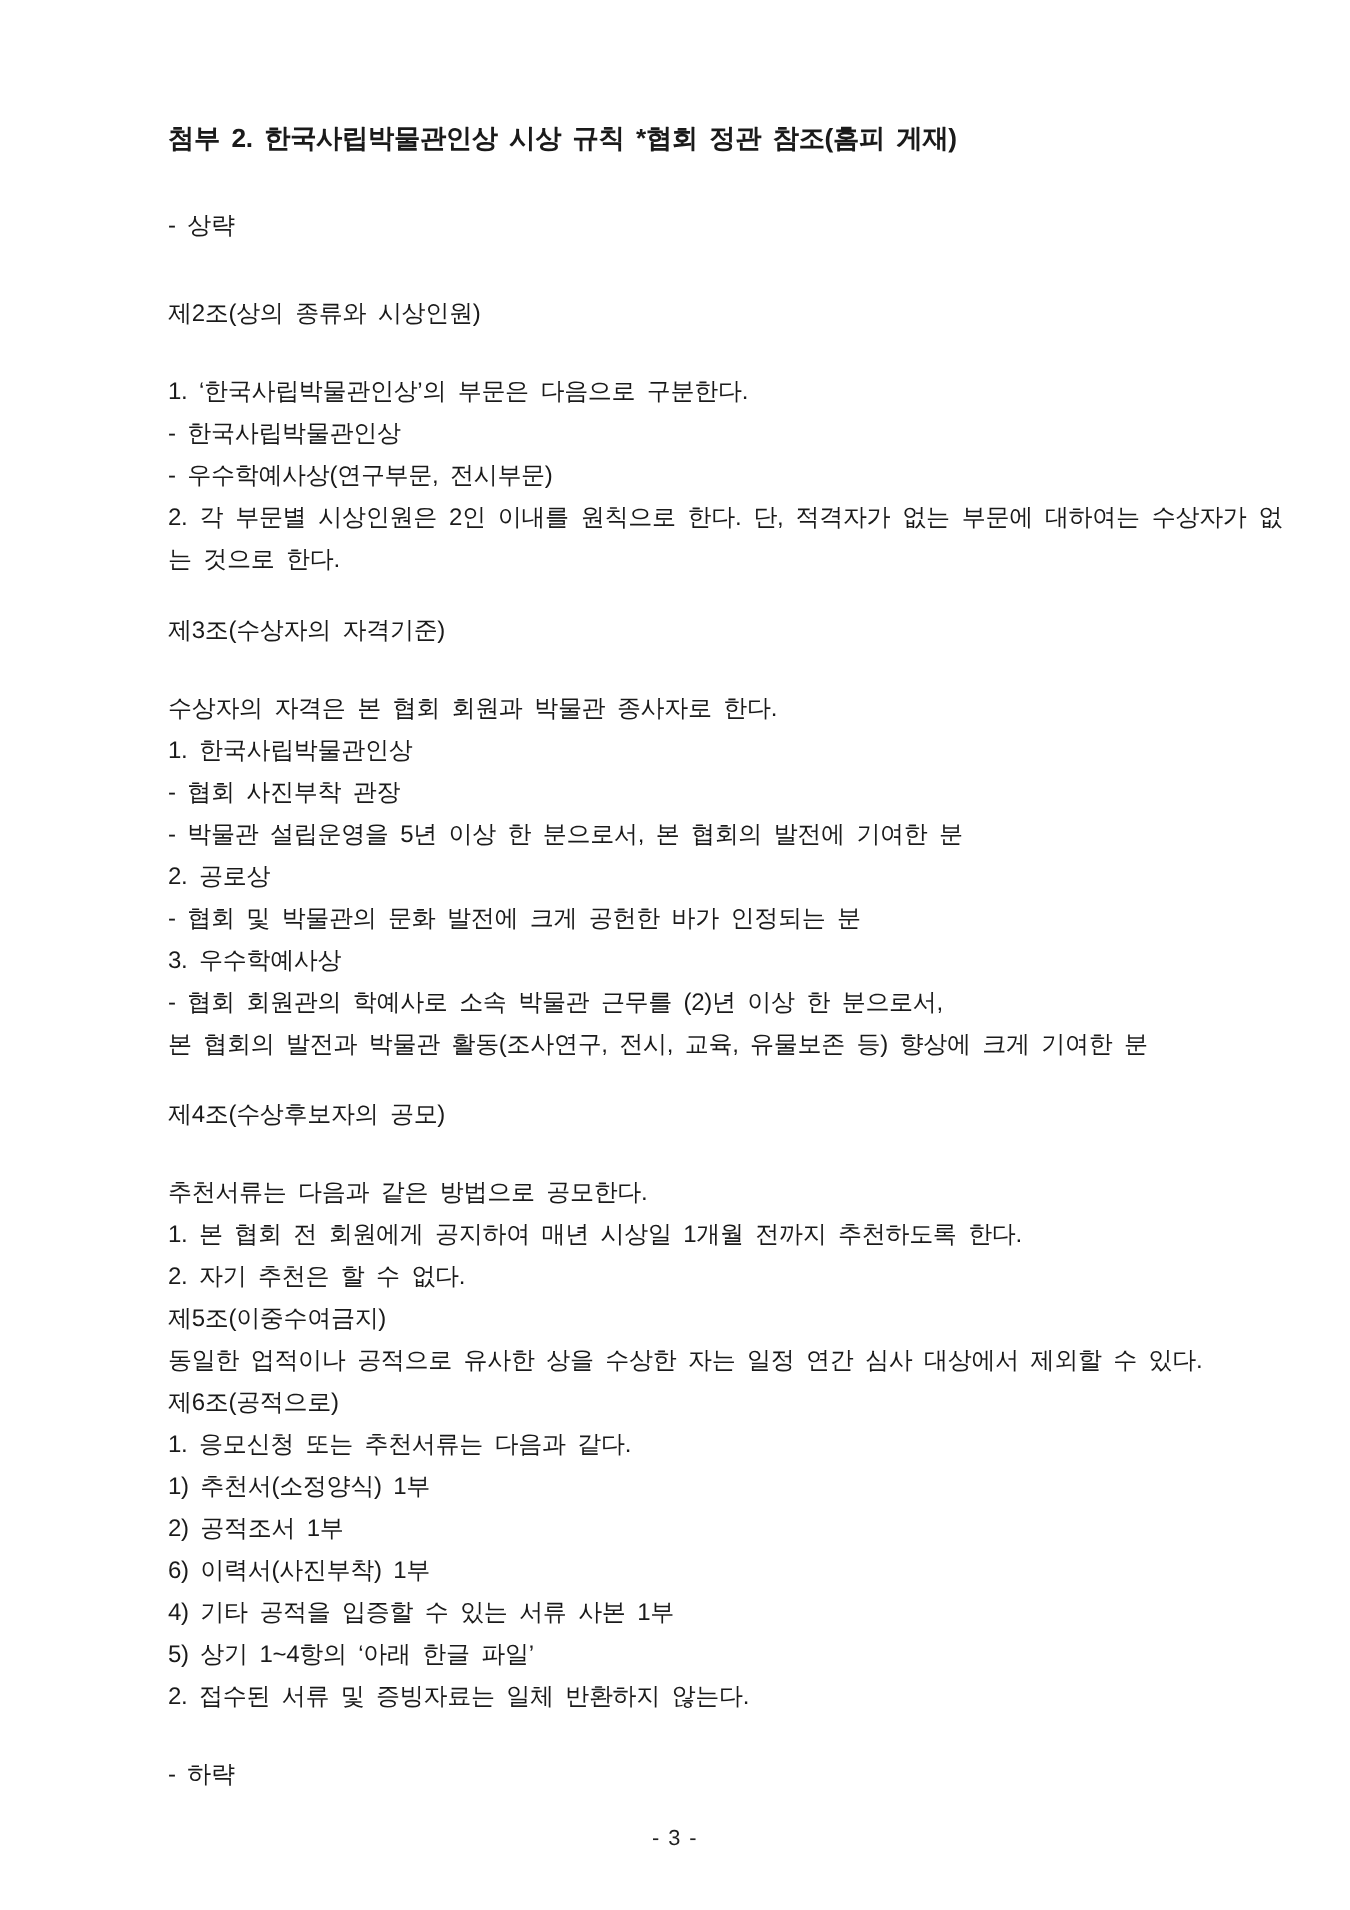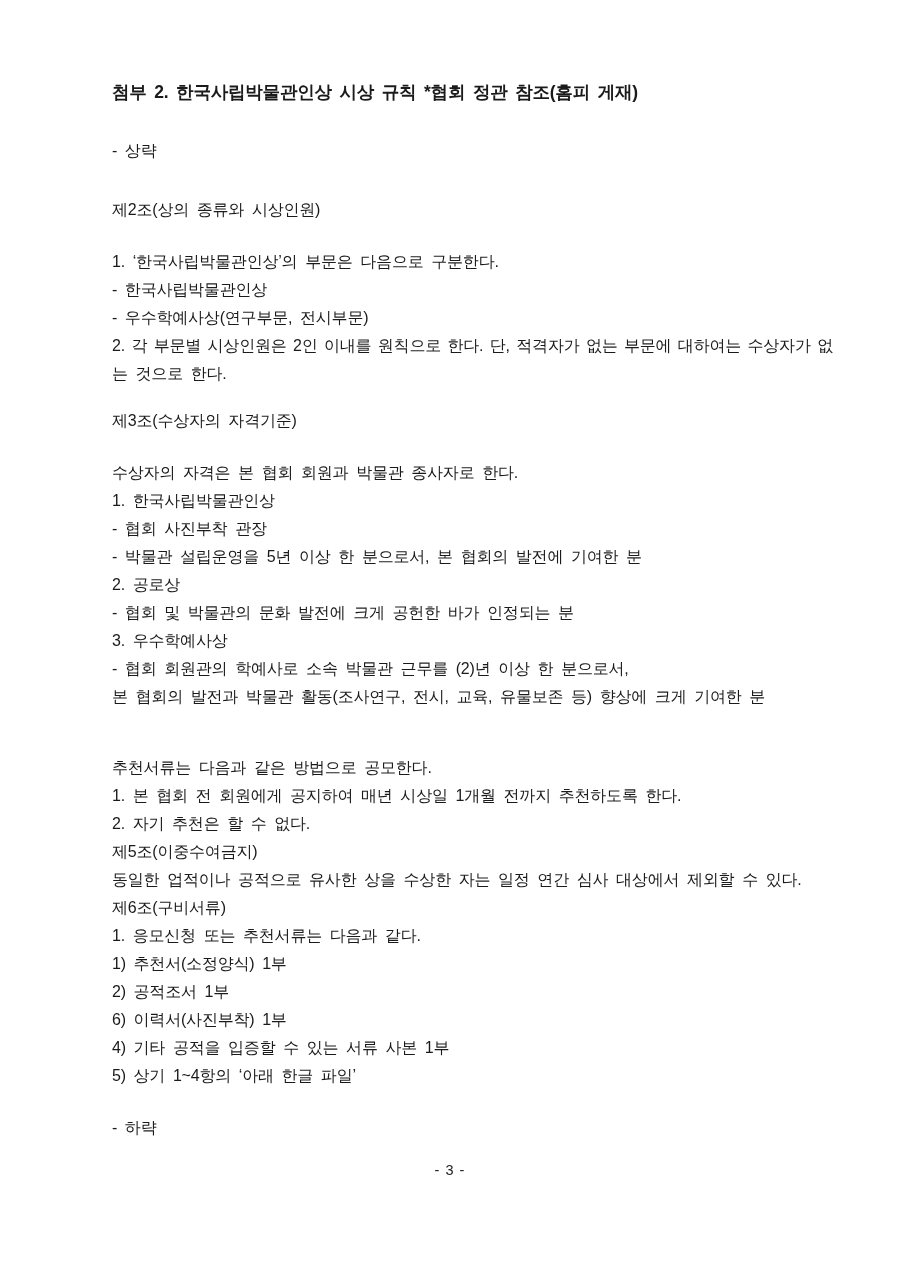--- a/index.html
+++ b/index.html
@@ -16,21 +16,21 @@
   }
   .page {
     position: relative;
     width: 900px;
     height: 1273px;
     background: #ffffff;
     box-sizing: border-box;
   }
   .doc-body {
     box-sizing: border-box;
-    padding: 78px 67px 0 112px;
+    padding: 78px 45px 0 112px;
   }
   .doc-title {
     margin: 0 0 31px 0;
     font-size: 17.5px;
     font-weight: bold;
     line-height: 28px;
     height: 28px;
     white-space: nowrap;
     word-spacing: 3px;
     letter-spacing: -0.2px;
@@ -100,31 +100,33 @@
         <div class="line">수상자의 자격은 본 협회 회원과 박물관 종사자로 한다.</div>
         <div class="line">1. 한국사립박물관인상</div>
         <div class="line">- 협회 사진부착 관장</div>
         <div class="line">- 박물관 설립운영을 5년 이상 한 분으로서, 본 협회의 발전에 기여한 분</div>
         <div class="line">2. 공로상</div>
         <div class="line">- 협회 및 박물관의 문화 발전에 크게 공헌한 바가 인정되는 분</div>
         <div class="line">3. 우수학예사상</div>
         <div class="line">- 협회 회원관의 학예사로 소속 박물관 근무를 (2)년 이상 한 분으로서,</div>
         <div class="line">본 협회의 발전과 박물관 활동(조사연구, 전시, 교육, 유물보존 등) 향상에 크게 기여한 분</div>
         <div class="gap" style="height: 19px;"></div>
+        <div class="line">제4조(수상후보자의 공모)</div>
         <div class="gap" style="height: 24px;"></div>
         <div class="line">추천서류는 다음과 같은 방법으로 공모한다.</div>
         <div class="line">1. 본 협회 전 회원에게 공지하여 매년 시상일 1개월 전까지 추천하도록 한다.</div>
         <div class="line">2. 자기 추천은 할 수 없다.</div>
         <div class="line">제5조(이중수여금지)</div>
         <div class="line">동일한 업적이나 공적으로 유사한 상을 수상한 자는 일정 연간 심사 대상에서 제외할 수 있다.</div>
-        <div class="line">제6조(구비서류)</div>
+        <div class="line">제6조(공적으로)</div>
         <div class="line">1. 응모신청 또는 추천서류는 다음과 같다.</div>
         <div class="line">1) 추천서(소정양식) 1부</div>
         <div class="line">2) 공적조서 1부</div>
         <div class="line">6) 이력서(사진부착) 1부</div>
         <div class="line">4) 기타 공적을 입증할 수 있는 서류 사본 1부</div>
         <div class="line">5) 상기 1~4항의 ‘아래 한글 파일’</div>
+        <div class="line">2. 접수된 서류 및 증빙자료는 일체 반환하지 않는다.</div>
         <div class="gap" style="height: 24px;"></div>
         <div class="line">- 하략</div>
       </div>
   </div>
   <div class="page-footer">- 3 -</div>
 </div>
 
 </body></html>

